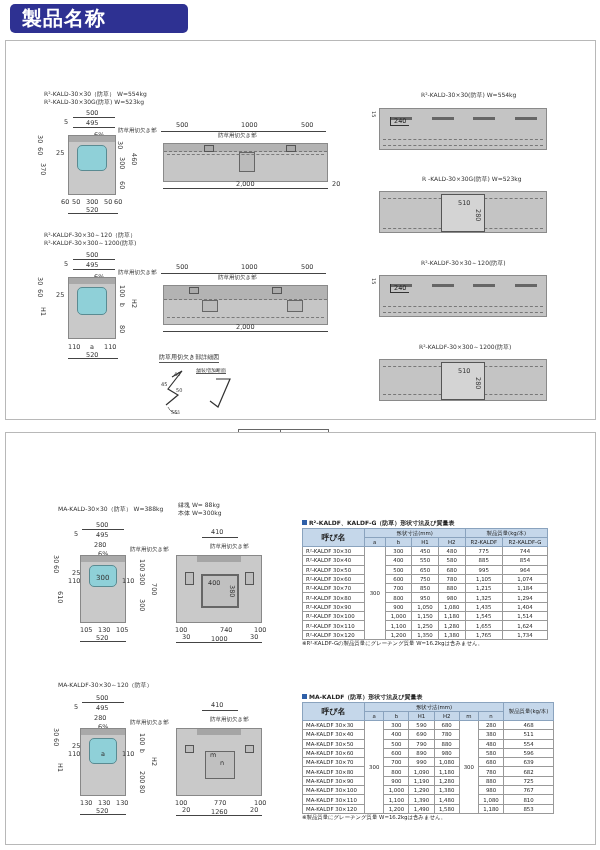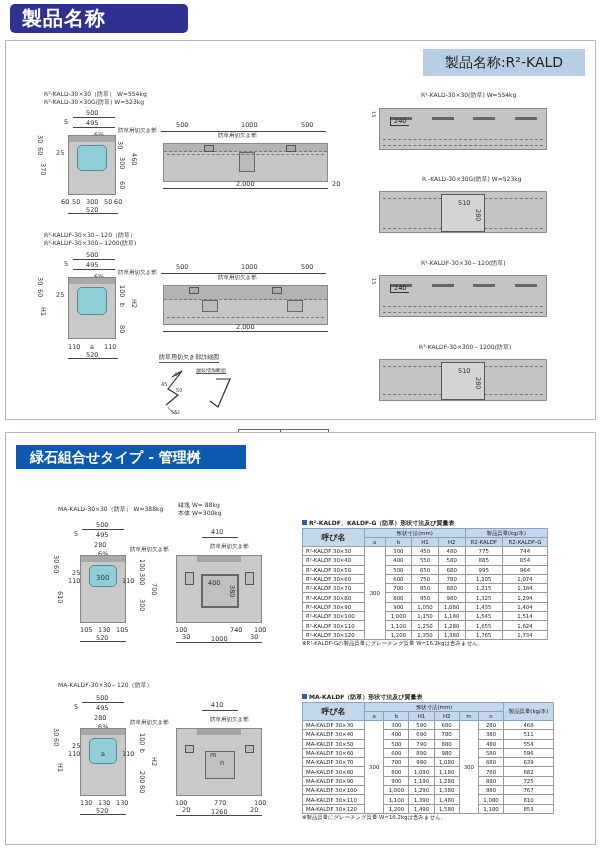--- a/index.html
+++ b/index.html
@@ -68,21 +68,20 @@
   .mgmt-elev { position: absolute; background: #c9c9c9; border: 1px solid #888; }
   .mgmt-elev .opening { position: absolute; background: #c0c0c0; border: 2px solid #666; }
   .mgmt-elev .hole { position: absolute; width: 9px; height: 13px; border: 1px solid #555; background: #bdbdbd; }
 </style>
 </head>
 <body>
 
 <div class="page-title">製品名称</div>
 
 <div class="panel panel-1">
-  <div class="product-name">製品名称:R²-KALD</div>
 
   <div class="caption" style="left:38px;top:49px;">R²-KALD-30×30（防草） W=554kg</div>
   <div class="caption" style="left:38px;top:57px;">R²-KALD-30×30G(防草) W=523kg</div>
   <div class="dim" style="left:80px;top:68px;">500</div>
   <div class="dline" style="left:67px;top:76px;width:42px;height:1px;"></div>
   <div class="dim" style="left:58px;top:77px;">5</div>
   <div class="dim" style="left:80px;top:78px;">495</div>
   <div class="dline" style="left:67px;top:86px;width:42px;height:1px;"></div>
   <div class="dim" style="left:112px;top:86px;font-size:5.5px;">防草用切欠き部</div>
   <div class="dim" style="left:88px;top:90px;">6%</div>
@@ -225,21 +224,20 @@
       <td>0.097㎥/100m</td>
     </tr>
     <tr>
       <td>0.228t /100m</td>
     </tr>
   </tbody>
     </table>
 </div>
 
 <div class="panel panel-2">
-  <div class="section-bar" style="top:12px;">緑石組合せタイプ - 管理桝</div>
 
   <div class="caption" style="left:52px;top:72px;">MA-KALD-30×30（防草） W=388kg</div>
   <div class="caption" style="left:172px;top:68px;">縁塊 W= 88kg</div>
   <div class="caption" style="left:172px;top:76px;">本体 W=300kg</div>
   <div class="dim" style="left:90px;top:88px;">500</div>
   <div class="dline" style="left:76px;top:96px;width:42px;height:1px;"></div>
   <div class="dim" style="left:68px;top:97px;">5</div>
   <div class="dim" style="left:90px;top:98px;">495</div>
   <div class="dim" style="left:88px;top:108px;">280</div>
   <div class="dim" style="left:124px;top:113px;font-size:5.5px;">防草用切欠き部</div>
@@ -270,21 +268,21 @@
   <div class="dim" style="left:204px;top:110px;font-size:5.5px;">防草用切欠き部</div>
   <div class="mgmt-elev" style="left:170px;top:122px;width:86px;height:68px;">
     <div class="cap" style="position:absolute;left:20px;top:0;width:44px;height:6px;background:#a5a5a5;"></div>
     <div class="opening" style="left:24px;top:18px;width:38px;height:34px;"></div>
     <div class="hole" style="left:8px;top:16px;"></div>
     <div class="hole" style="left:68px;top:16px;"></div>
   </div>
   <div class="dim" style="left:202px;top:146px;">400</div>
   <div class="dim" style="left:222px;top:152px;writing-mode:vertical-rl;">380</div>
   <div class="dim" style="left:169px;top:193px;">100</div>
-  <div class="dim" style="left:224px;top:193px;">740</div>
+  <div class="dim" style="left:214px;top:193px;">740</div>
   <div class="dim" style="left:248px;top:193px;">100</div>
   <div class="dim" style="left:176px;top:200px;">30</div>
   <div class="dim" style="left:244px;top:200px;">30</div>
   <div class="dline" style="left:170px;top:209px;width:86px;height:1px;"></div>
   <div class="dim" style="left:205px;top:202px;">1000</div>
 
   <div class="tbl-title" style="left:296px;top:86px;"><span class="sq"></span><span>R²-KALDF、KALDF-G（防草）形状寸法及び質量表</span></div>
   <table class="spec" style="left:296px;top:95px;width:246px;">
     <thead>
       <tr>

